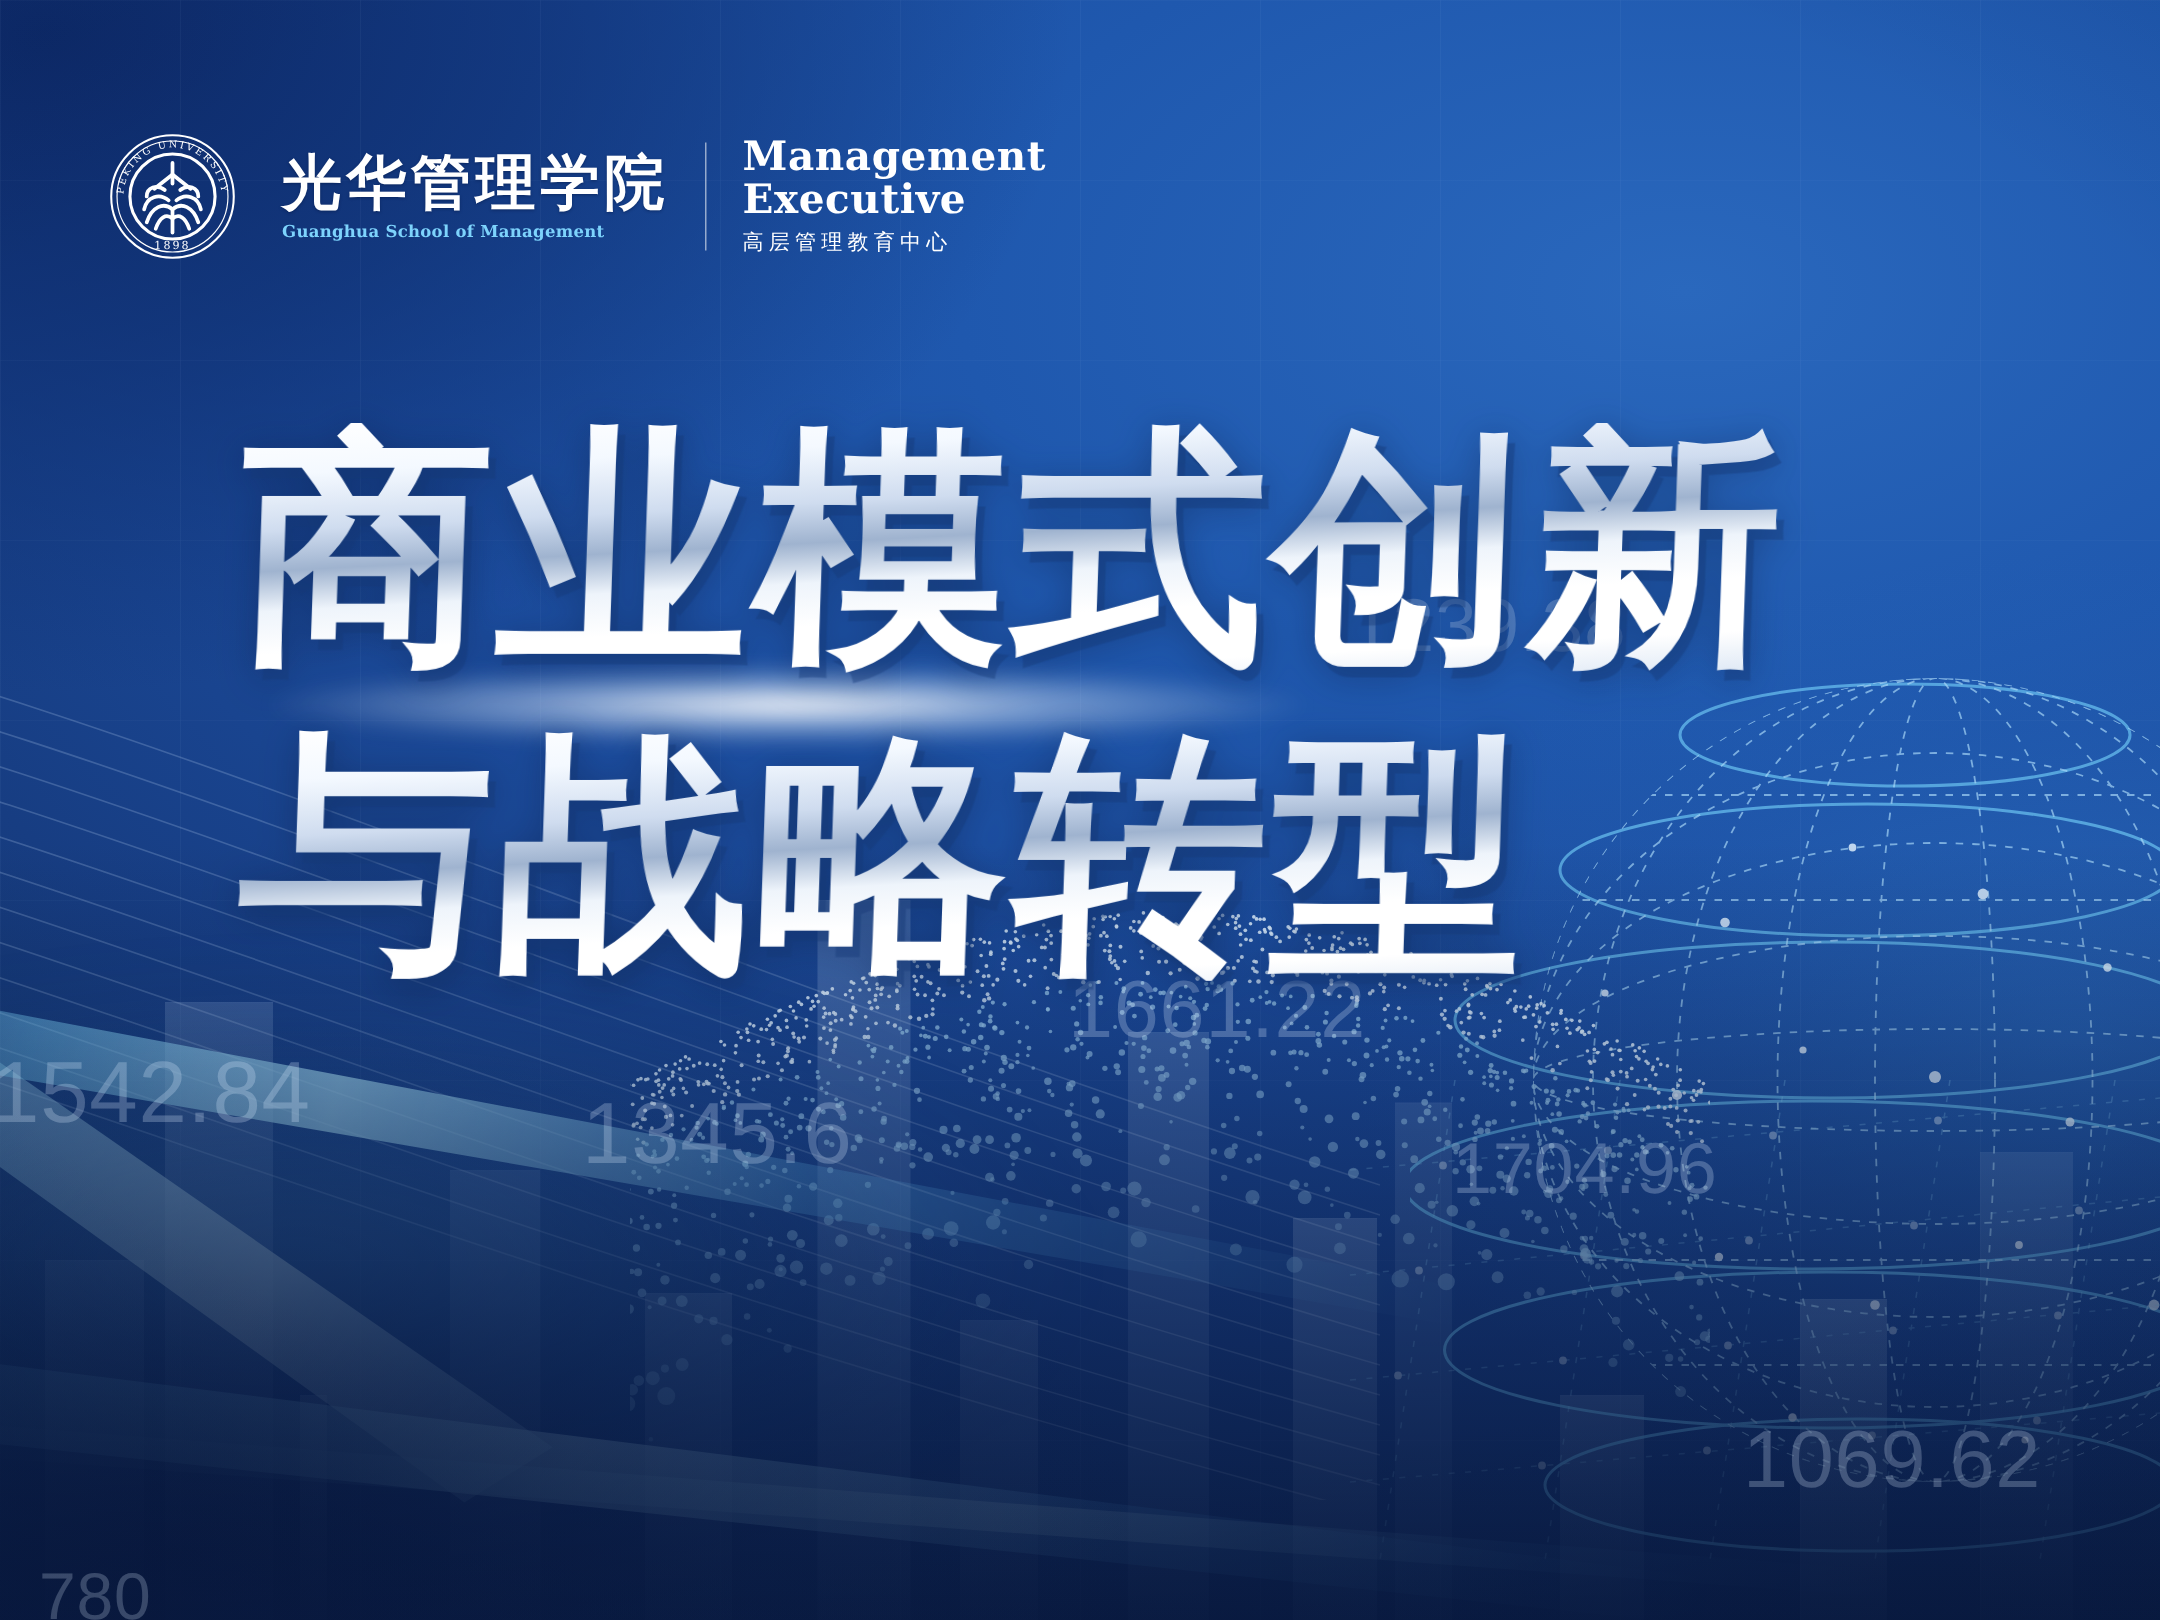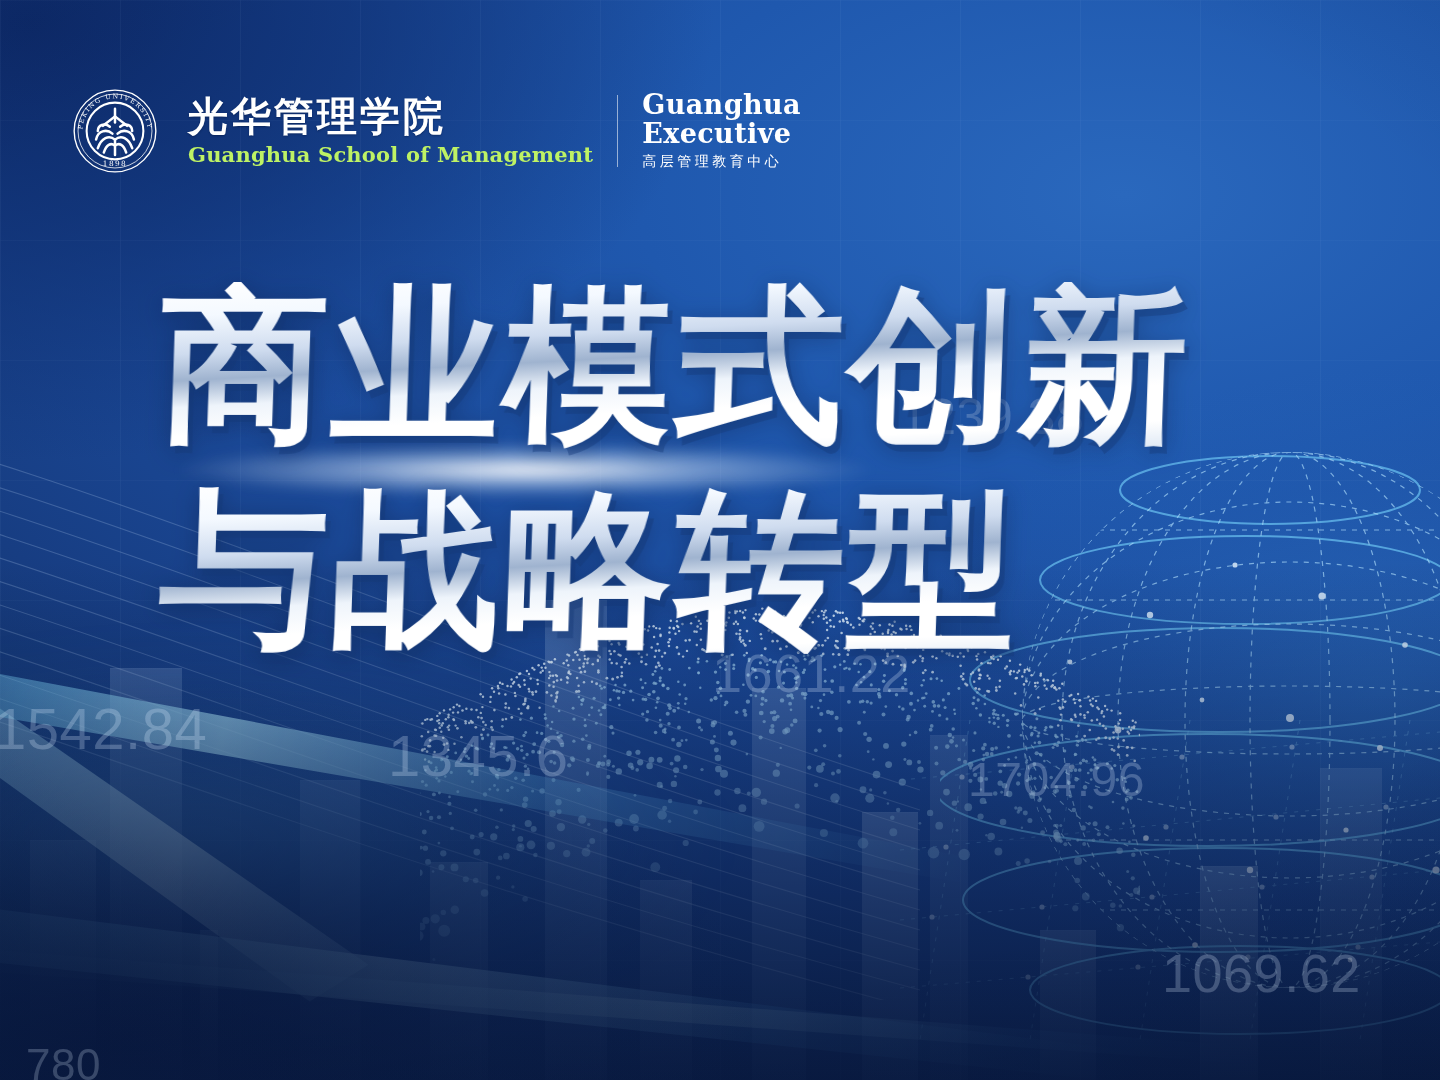--- a/index.html
+++ b/index.html
@@ -125,21 +125,21 @@
   .seal svg{width:100%;height:100%;display:block;}
   .logo-cn{margin-left:30px;display:flex;flex-direction:column;justify-content:center;}
   .logo-cn-main{
     color:#fff;font-size:40px;line-height:1.05;font-weight:700;
     font-family:"DejaVu Serif","Liberation Serif",serif;
     letter-spacing:3px;
     text-shadow:0 1px 2px rgba(0,20,60,.45);
     white-space:nowrap;
   }
   .logo-cn-sub{
-    color:#bef264;font-size:21px;font-weight:700;letter-spacing:.2px;
+    color:#7dd3fc;font-size:11px;font-weight:700;letter-spacing:.2px;
     font-family:"DejaVu Serif","Liberation Serif",serif;
     margin-top:5px;white-space:nowrap;
   }
   .logo-div{width:1px;height:72px;background:rgba(255,255,255,.55);margin:0 24px;}
   .logo-en{display:flex;flex-direction:column;justify-content:center;}
   .logo-en-1,.logo-en-2{
     color:#fff;font-size:27px;font-weight:700;line-height:1.07;
     font-family:"DejaVu Serif","Liberation Serif",serif;
     letter-spacing:.4px;white-space:nowrap;
   }
@@ -1909,21 +1909,21 @@
     </div>
 
     <div class="logo-cn">
       <div class="logo-cn-main">光华管理学院</div>
       <div class="logo-cn-sub">Guanghua School of Management</div>
     </div>
 
     <div class="logo-div"></div>
 
     <div class="logo-en">
-      <div class="logo-en-1">Guanghua</div>
+      <div class="logo-en-1">Management</div>
       <div class="logo-en-2">Executive</div>
       <div class="logo-en-cn">高层管理教育中心</div>
     </div>
   </div>
 
   <div class="title-glow"></div>
   <div class="title">
     <div class="tline">商业模式创新</div>
     <div class="tline tline2">与战略转型</div>
   </div>

